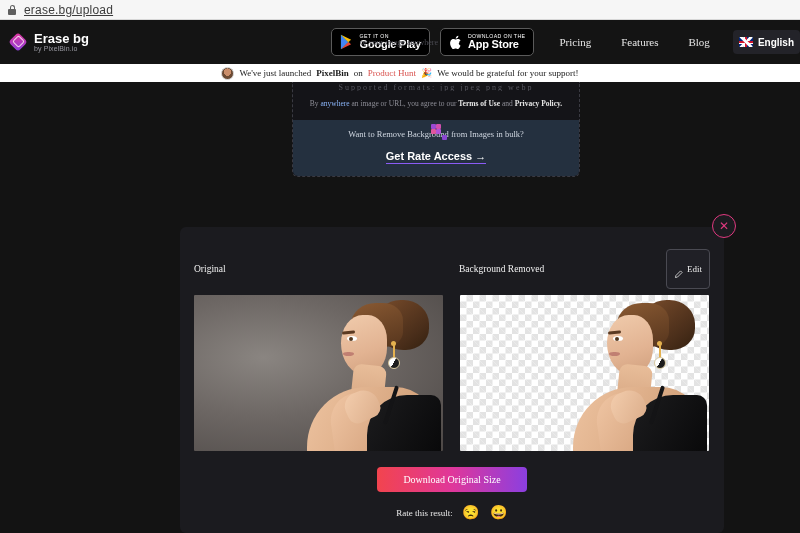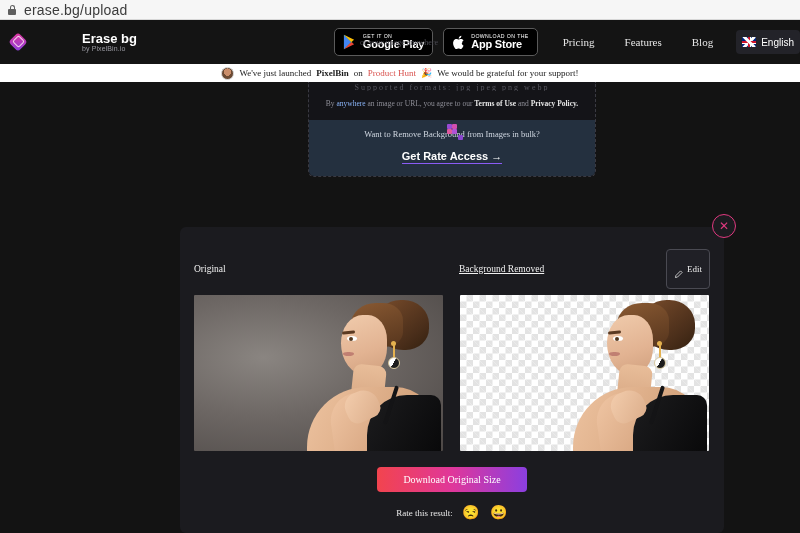--- a/index.html
+++ b/index.html
@@ -28,21 +28,21 @@
     width: 8px; height: 6px; background: #5f5f5f; border-radius: 1px;
   }
   #lock-icon .shackle {
     position: absolute; top: 0; left: 1.5px;
     width: 5px; height: 5px;
     border: 1.3px solid #5f5f5f; border-bottom: none;
     border-radius: 3px 3px 0 0;
   }
   #url-text {
     font-family: "Liberation Sans", sans-serif;
-    font-size: 14px; color: #3c3c3c; letter-spacing: .2px;
+    font-size: 12px; color: #3c3c3c; letter-spacing: .2px; text-decoration: underline;
   }
 
   
   #site-header {
     height: 44px; width: 100%;
     background: #141414;
     display: flex; align-items: center;
     padding: 0 0 0 8px;
     position: relative;
   }
@@ -56,21 +56,21 @@
     border-radius: 4px;
     transform: rotate(45deg) scale(.85);
   }
   #logo-mark .d2 {
     position: absolute; left: 6px; top: 5px;
     width: 9px; height: 9px;
     border: 1.6px solid #f4d0ea;
     border-radius: 2px;
     transform: rotate(45deg);
   }
-  #logo-text-wrap { line-height: 1.05; margin-left: 48px; }
+  #logo-text-wrap { line-height: 1.05; }
   #logo-title {
     font-family: "Liberation Sans", sans-serif;
     font-size: 13px; font-weight: bold; color: #fff;
   }
   #logo-sub {
     font-family: "Liberation Sans", sans-serif;
     font-size: 7px; color: #9a9aa2; letter-spacing: .1px;
   }
 
   #header-drop-text {
@@ -128,21 +128,21 @@
     transform-origin: center;
   }
   #flag-icon::before { transform: translateX(-50%) rotate(45deg); }
   #flag-icon::after  { transform: translateX(-50%) rotate(-45deg); }
   #flag-cross-v { position: absolute; left: 5.5px; top: 0; width: 3px; height: 10px; background: #fff; }
   #flag-cross-h { position: absolute; left: 0; top: 3.5px; width: 14px; height: 3px; background: #fff; }
   #flag-cross-v2 { position: absolute; left: 6.2px; top: 0; width: 1.6px; height: 10px; background: #cf142b; }
   #flag-cross-h2 { position: absolute; left: 0; top: 4.2px; width: 14px; height: 1.6px; background: #cf142b; }
   #lang-label {
     font-family: "Liberation Sans", sans-serif;
-    font-size: 10px; font-weight: normal; color: #fff;
+    font-size: 10px; font-weight: bold; color: #fff;
   }
 
   
   #announce-bar {
     height: 18px; width: 100%;
     background: #ffffff;
     display: flex; align-items: center; justify-content: center;
     gap: 5px;
     font-family: "Liberation Serif", serif;
     font-size: 9px; color: #1a1a1a;
@@ -159,21 +159,21 @@
   
   #page {
     position: relative; width: 100%;
     height: calc(533px - 20px - 44px - 18px);
     background: #131313;
     overflow: hidden;
   }
 
   
   #upload-card {
-    position: absolute; left: 308px; top: 0px;
+    position: absolute; left: 292px; top: 0px;
     width: 288px;
     border: 1px dashed #3a3a42;
     border-top: none;
     background: #141418;
     border-radius: 0 0 6px 6px;
     overflow: hidden;
   }
   #formats-line {
     text-align: center; padding-top: 1px;
     font-family: "Liberation Serif", serif;
@@ -235,21 +235,21 @@
   }
   #result-head {
     display: flex; padding: 22px 14px 0 14px;
     align-items: center;
   }
   .col-label {
     font-family: "Liberation Serif", serif;
     font-size: 9.5px; color: #f0f0f0;
   }
   #label-original { width: 265px; }
-  #label-removed { flex: 1; text-decoration: underline; }
+  #label-removed { flex: 1; }
   #edit-button {
     display: flex; align-items: center; gap: 4px;
     border: 1px solid #4a4a52; border-radius: 4px;
     padding: 14px 7px; background: #202026;
   }
   #edit-button .lbl {
     font-family: "Liberation Serif", serif;
     font-size: 9px; color: #ededed;
   }
   #pencil-icon { width: 9px; height: 9px; }

